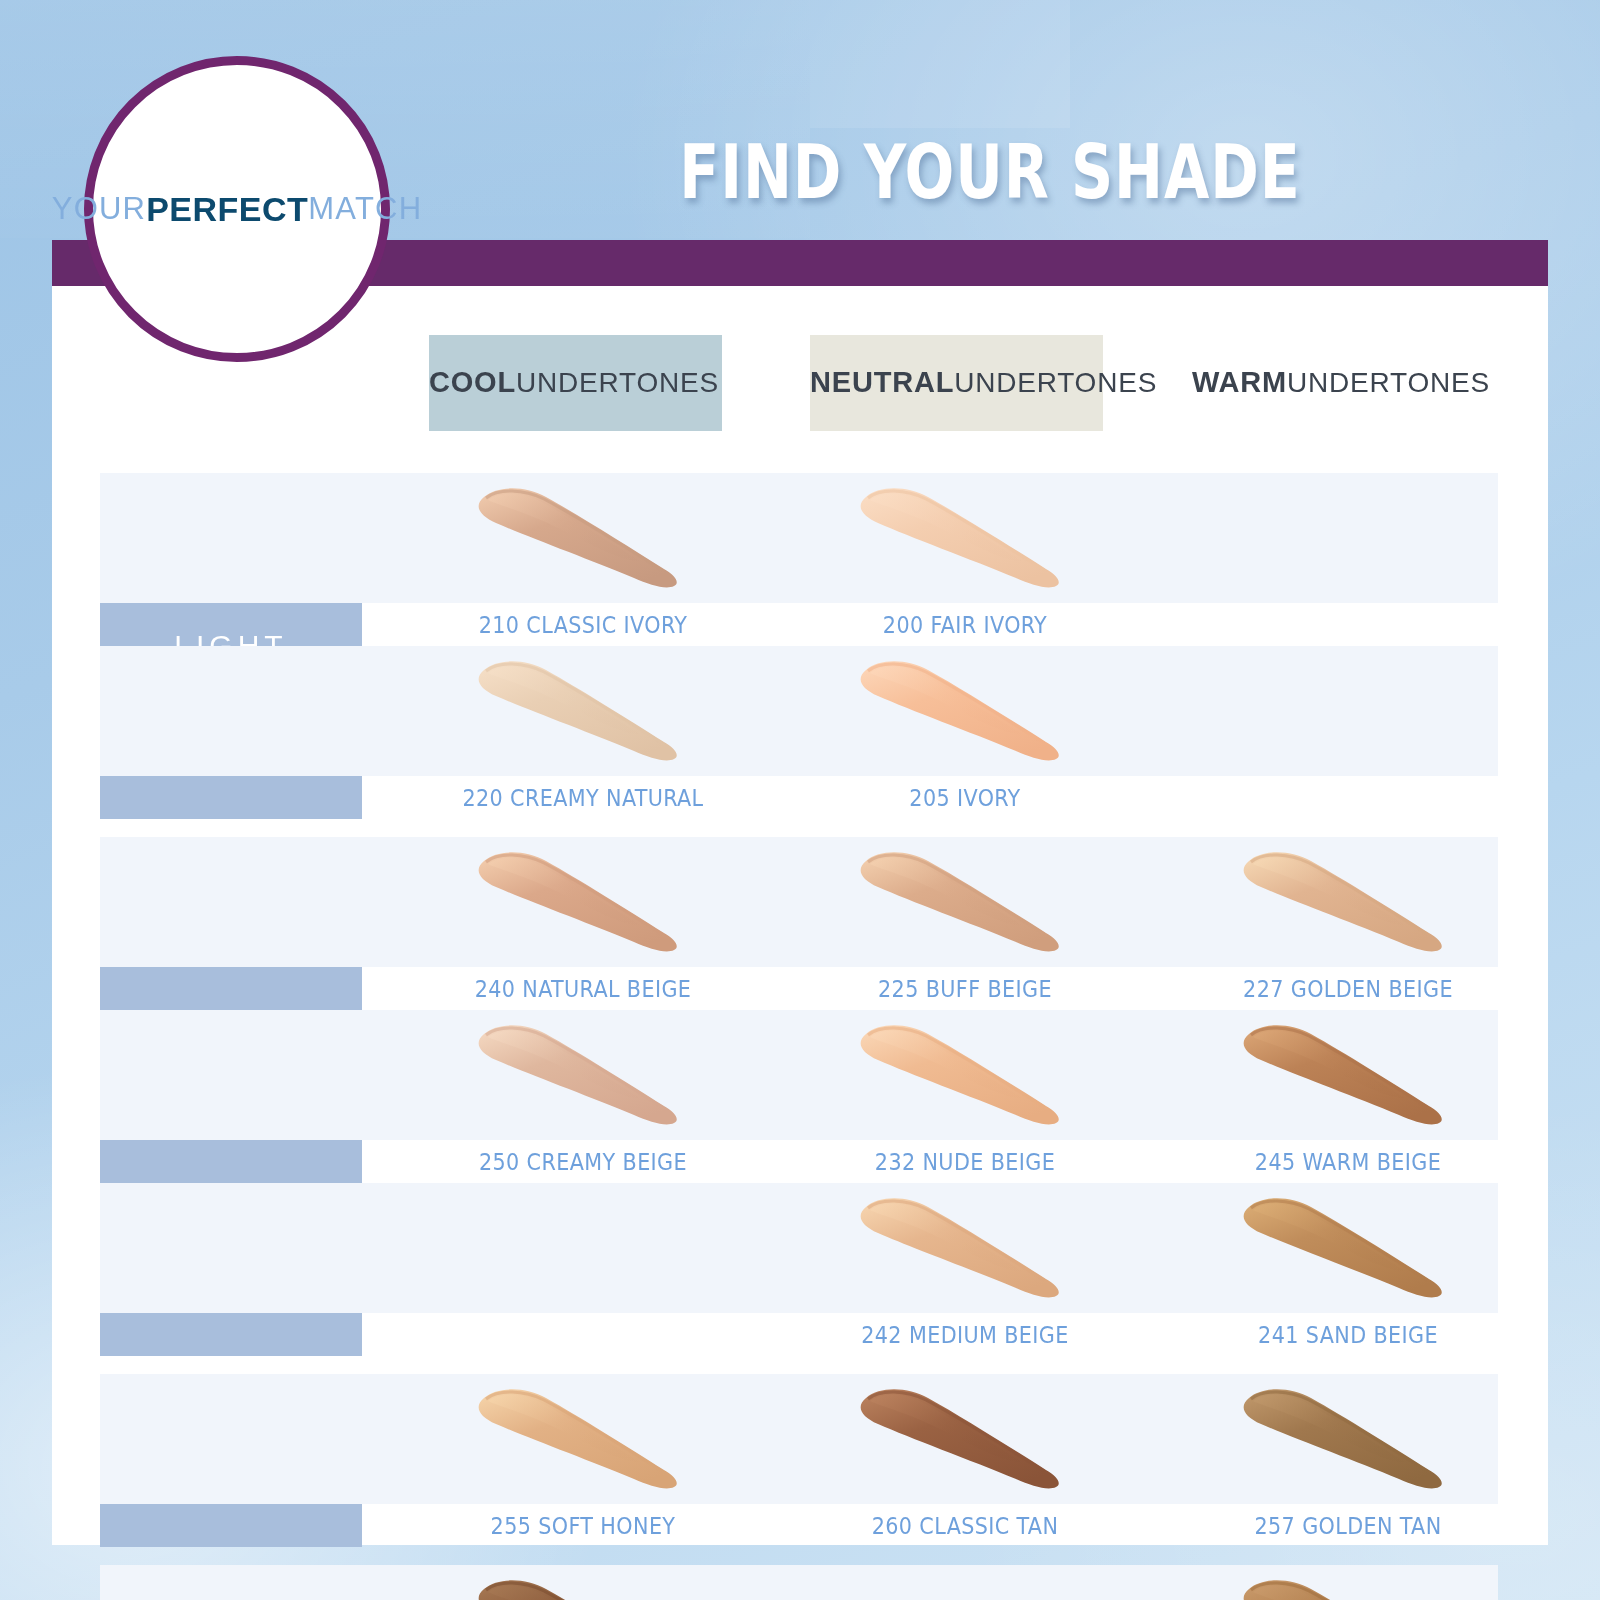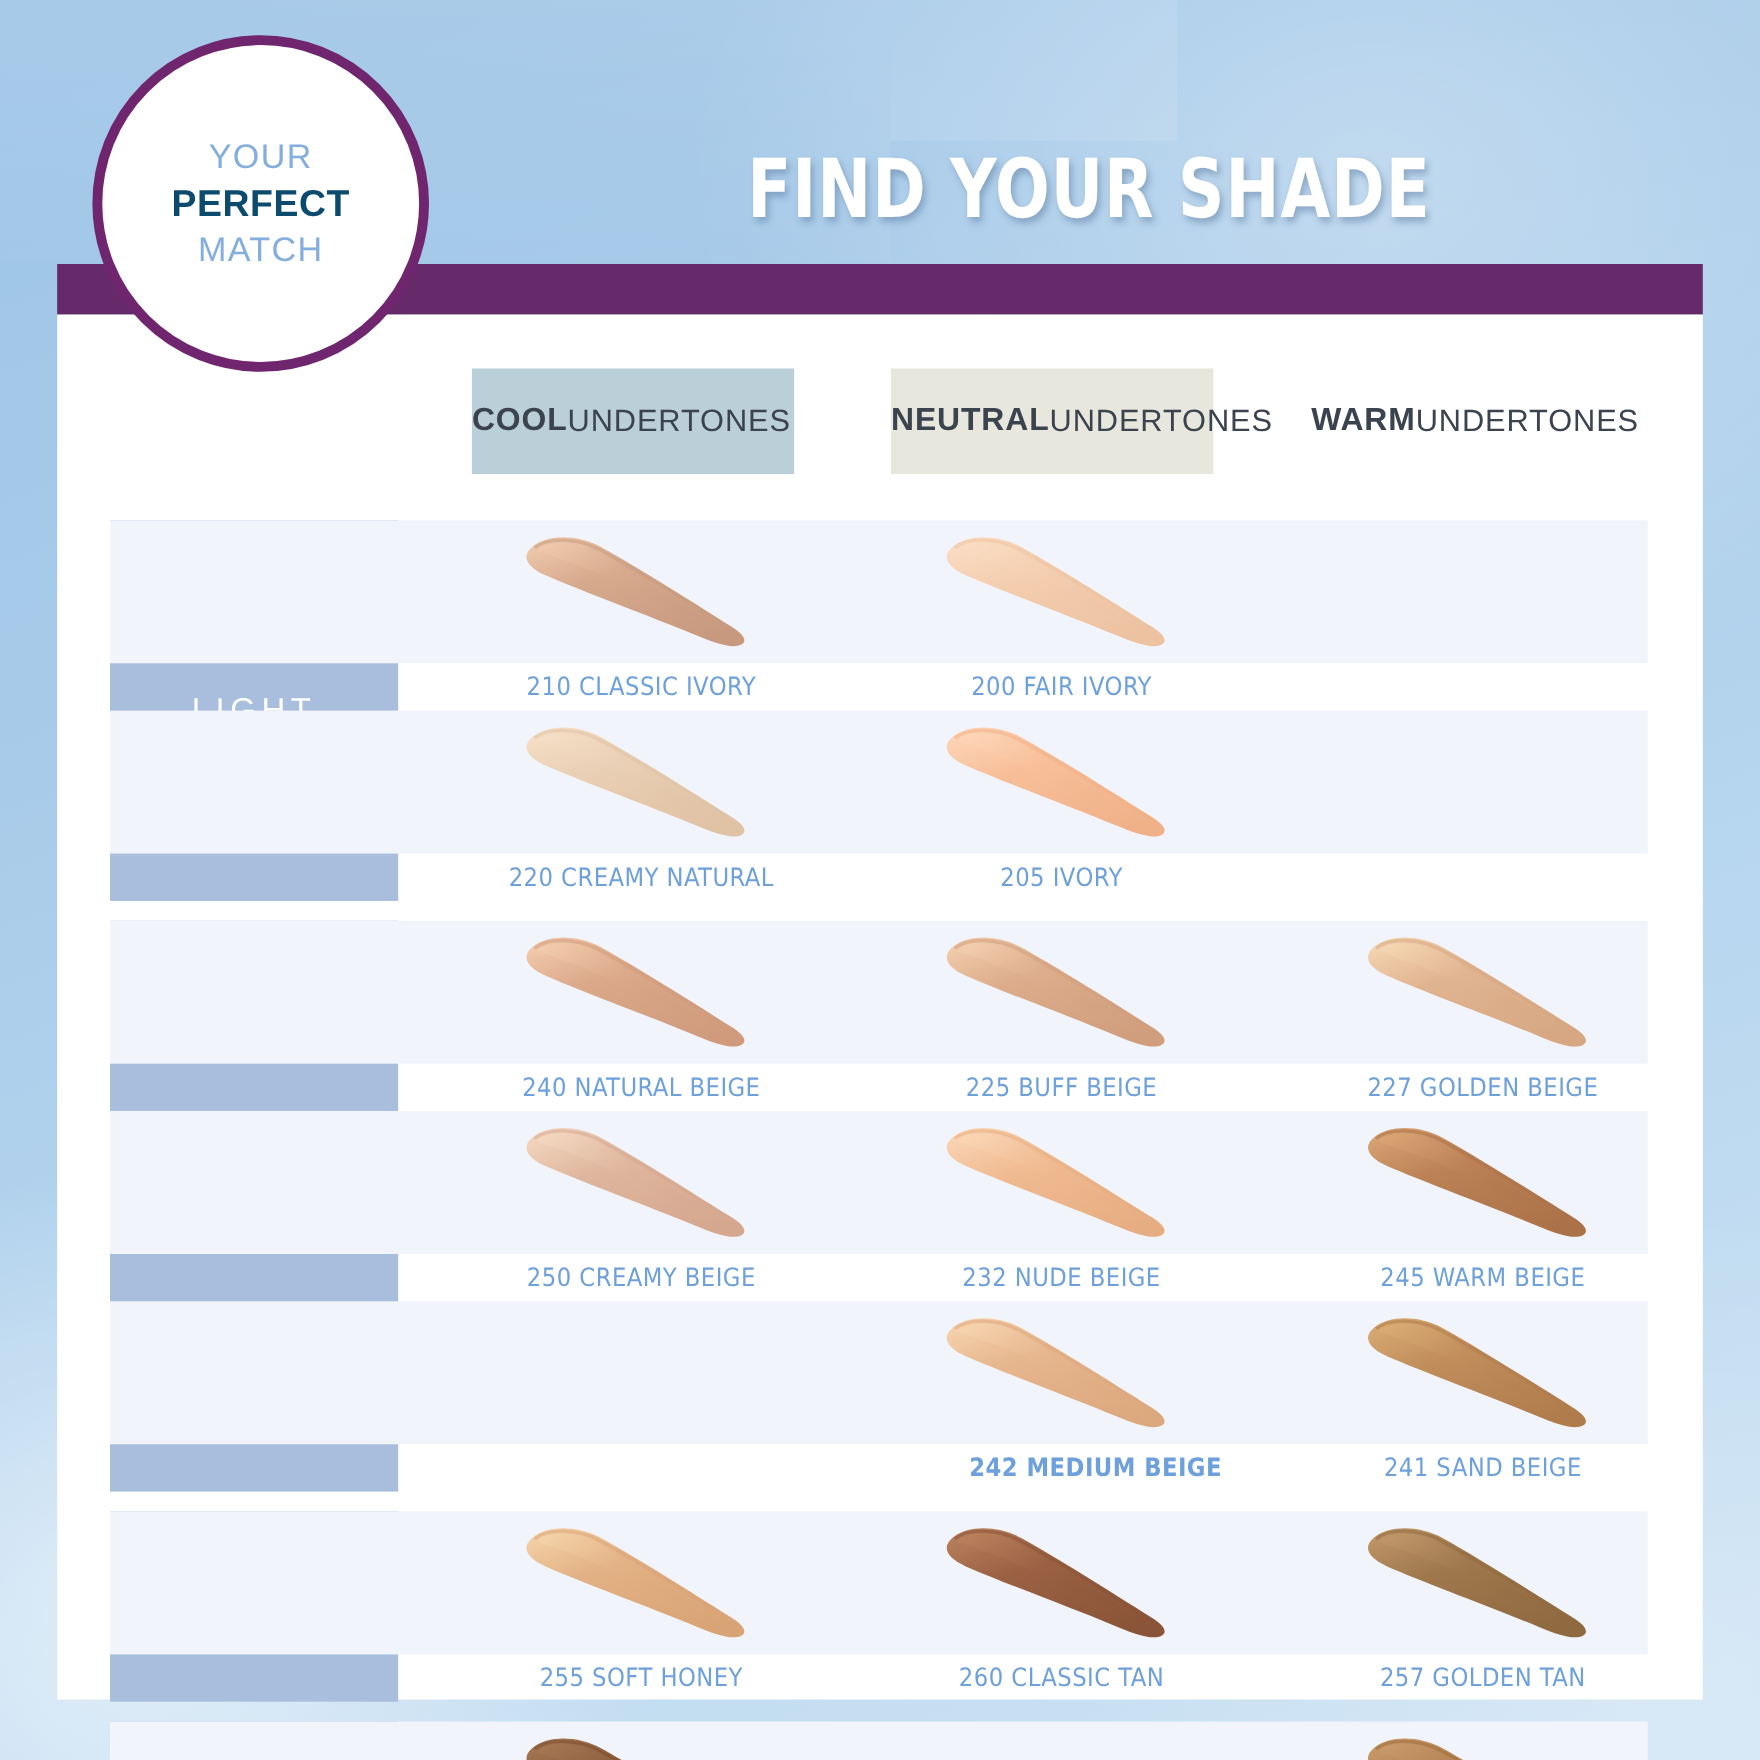--- a/index.html
+++ b/index.html
@@ -36,26 +36,26 @@
   }
 
   
   .card{
     position:absolute;left:52px;top:286px;width:1496px;height:1259px;
     background:#ffffff;
   }
 
   
   .badge{
-    position:absolute;left:84px;top:32px;width:306px;height:306px;
+    position:absolute;left:84px;top:56px;width:306px;height:306px;
     border-radius:50%;
     background:#ffffff;
     border:9px solid #70266e;
     box-sizing:border-box;
-    display:flex;flex-direction:column;
+    display:flex;flex-direction:row;
     align-items:center;justify-content:center;
     z-index:6;
   }
   .badge-l1,.badge-l3{
     color:#83aedd;font-size:31px;letter-spacing:1.2px;line-height:1.30;
     font-weight:400;
   }
   .badge-l2{
     color:#0c4a6e;font-size:34px;letter-spacing:0.5px;line-height:1.30;
     font-weight:700;
@@ -396,21 +396,21 @@
         <stop offset="100%" stop-color="#dca87e" stop-opacity="0.2"></stop>
       </linearGradient>
     </defs>
     <path d="M16 14 C30 2, 58 3, 78 14 C112 33, 158 62, 196 86 C208 93, 212 100, 206 103
              C198 107, 182 102, 166 95 C120 76, 60 54, 28 40 C10 32, 6 22, 16 14 Z" fill="url(#g11a)"></path>
     <path d="M20 17 C32 8, 54 9, 72 18 C100 33, 140 58, 172 78
              C160 80, 130 66, 96 48 C62 30, 30 22, 20 17 Z" fill="url(#g11b)" opacity="0.85"></path>
     <path d="M18 15 C30 5, 56 6, 76 16 C110 34, 156 63, 194 87" fill="none" stroke="#dca87e" stroke-opacity="0.55" stroke-width="3"></path>
   </svg>
     </div>
-    <div class="slabel" style="left: 746px; top: 849px; font-weight: bold;">242 MEDIUM BEIGE</div>
+    <div class="slabel" style="left: 715px; top: 849px;">242 MEDIUM BEIGE</div>
     <div class="swatch-wrap" style="left: 1133px; top: 720px;">
   <svg viewBox="0 0 230 110">
     <defs>
       <linearGradient id="g12a" x1="0" y1="0" x2="0.75" y2="1">
         <stop offset="0%" stop-color="#ddaf77"></stop>
         <stop offset="40%" stop-color="#c08d5b"></stop>
         <stop offset="100%" stop-color="#b07c4c"></stop>
       </linearGradient>
       <linearGradient id="g12b" x1="0" y1="0" x2="1" y2="0.6">
         <stop offset="0%" stop-color="#ddaf77" stop-opacity="0.95"></stop>

